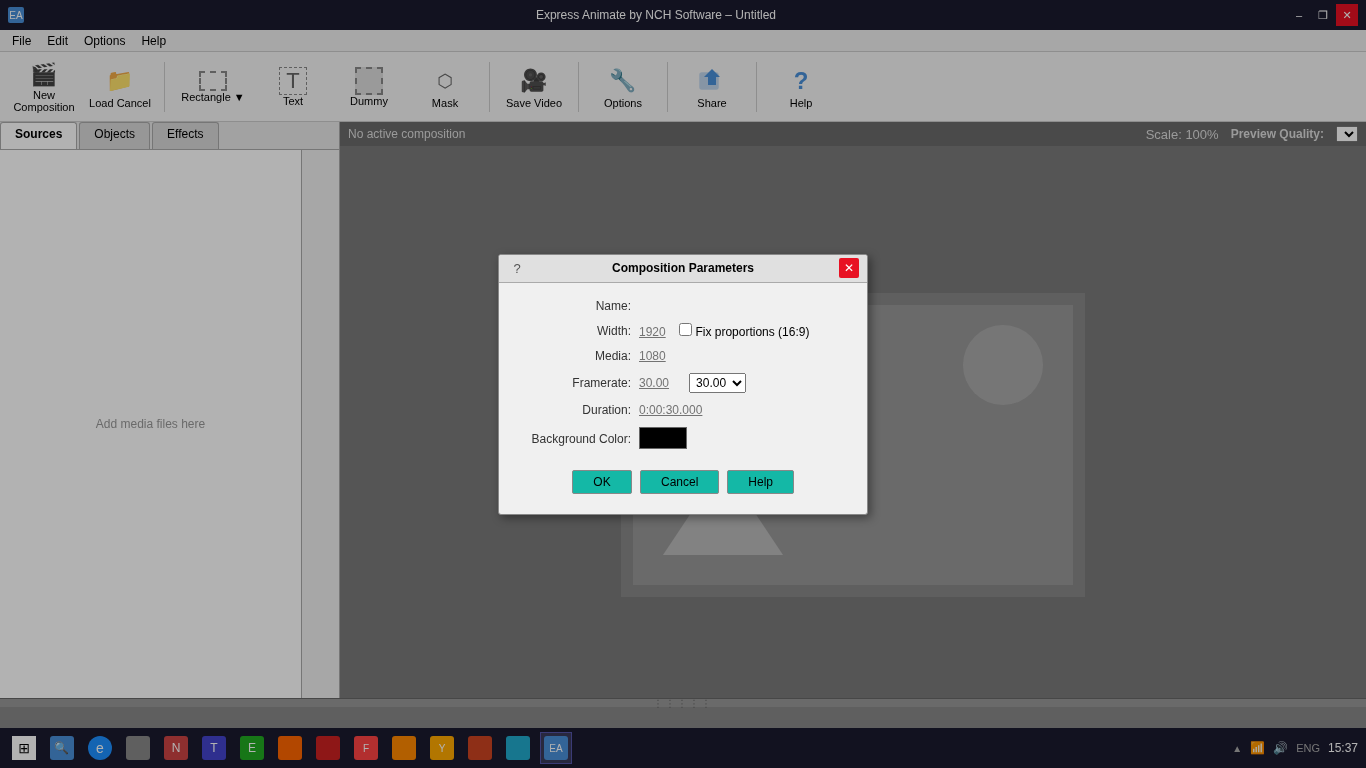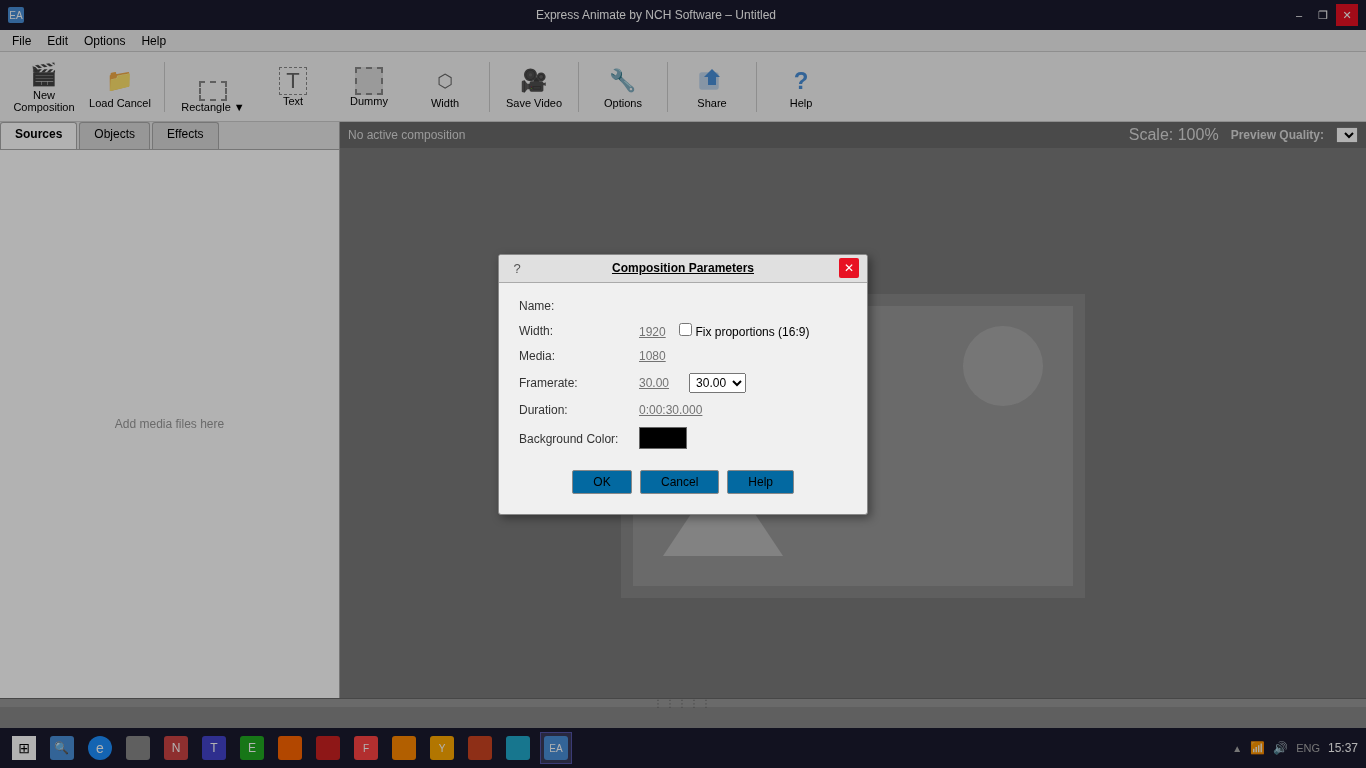--- a/index.html
+++ b/index.html
@@ -67,21 +67,21 @@
       border-bottom: none;
       background: #d8d8d8;
       font-size: 12px;
       margin-right: 2px;
       border-radius: 3px 3px 0 0;
     }
     .tab.active { background: #fff; font-weight: bold; }
 
     
     #left-panel {
-      width: 340px;
+      width: 302px;
       background: #fff;
       border-right: 1px solid #aaa;
       position: relative;
       flex-shrink: 0;
     }
     #left-panel .placeholder {
       color: #999; font-size: 12px; text-align: center;
       position: absolute; top: 50%; left: 50%; transform: translate(-50%, -50%);
     }
 
@@ -162,37 +162,37 @@
     }
     #dialog-titlebar {
       background: #e0e0e0;
       border-bottom: 1px solid #aaa;
       height: 28px;
       display: flex;
       align-items: center;
       padding: 0 8px;
       justify-content: space-between;
     }
-    #dialog-titlebar .title { font-size: 12px; font-weight: bold; flex: 1; text-align: center; text-decoration: underline; }
+    #dialog-titlebar .title { font-size: 12px; font-weight: bold; flex: 1; text-align: center; }
     #dialog-close {
       background: #e81123; color: #fff; border: none; width: 20px; height: 20px;
       cursor: pointer; font-size: 12px; display: flex; align-items: center; justify-content: center;
       border-radius: 2px;
     }
     #dialog-body {
       padding: 16px 20px;
     }
     .form-row {
       display: flex;
       align-items: center;
       margin-bottom: 10px;
     }
     .form-label {
       width: 120px;
-      text-align: left;
+      text-align: right;
       padding-right: 8px;
       font-size: 12px;
       color: #333;
     }
     .form-control {
       flex: 1;
     }
     .name-input {
       width: 100%;
       background: #b8d4ff;
@@ -225,21 +225,21 @@
     }
     .dialog-buttons {
       display: flex;
       justify-content: center;
       gap: 8px;
       padding: 8px 0 4px;
     }
     .dialog-btn {
       padding: 4px 20px;
       font-size: 12px;
-      background: #0369a1;
+      background: #14b8a6;
       border: 1px solid #888;
       border-radius: 2px;
       cursor: pointer;
       min-width: 60px;
     }
 
     .separator { width: 1px; height: 50px; background: #ccc; margin: 0 4px; }
   </style>
 </head>
 <body>
@@ -264,35 +264,35 @@
 <div id="toolbar">
   <div class="toolbar-btn">
     <div class="toolbar-icon">🎬</div>
     <span>New Composition</span>
   </div>
   <div class="toolbar-btn">
     <div class="toolbar-icon">📁</div>
     <span>Load Cancel</span>
   </div>
   <div class="separator"></div>
-  <div class="toolbar-btn" style="width:80px;justify-content:flex-end;">
+  <div class="toolbar-btn" style="width:80px;">
     <div class="toolbar-icon" style="font-size:18px;color:#666;border:2px dashed #888;width:28px;height:20px;display:flex;align-items:center;justify-content:center;"></div>
     <span>Rectangle ▼</span>
   </div>
   <div class="toolbar-btn">
     <div class="toolbar-icon" style="font-size:22px;color:#666;border:1px dashed #888;width:28px;height:28px;display:flex;align-items:center;justify-content:center;">T</div>
     <span>Text</span>
   </div>
   <div class="toolbar-btn">
     <div class="toolbar-icon" style="font-size:18px;color:#666;border:2px dashed #888;width:28px;height:28px;display:flex;align-items:center;justify-content:center;background:#ddd;"></div>
     <span>Dummy</span>
   </div>
   <div class="toolbar-btn">
     <div class="toolbar-icon" style="font-size:18px;color:#666;">⬡</div>
-    <span>Width</span>
+    <span>Mask</span>
   </div>
   <div class="separator"></div>
   <div class="toolbar-btn">
     <div class="toolbar-icon">🎥</div>
     <span>Save Video</span>
   </div>
   <div class="separator"></div>
   <div class="toolbar-btn">
     <div class="toolbar-icon">🔧</div>
     <span>Options</span>
@@ -325,21 +325,21 @@
     <div id="left-panel" style="flex:1;background:#fff;position:relative;">
       <div class="placeholder">Add media files here</div>
     </div>
   </div>
 
   <div id="canvas-area" style="flex:1;background:#7a7a7a;position:relative;display:flex;flex-direction:column;gap:45px;">
 
     <div style="display:flex;justify-content:space-between;align-items:center;padding:4px 8px;background:#6a6a6a;">
       <span style="color:#ddd;font-size:12px;">No active composition</span>
       <div style="display:flex;gap:12px;align-items:center;">
-        <span style="color:#ddd;font-size:16px;">Scale: <span style="color:#ddd;">100%</span></span>
+        <span style="color:#ddd;font-size:13px;">Scale: <span style="color:#ddd;">100%</span></span>
         <span style="color:#ddd;font-size:12px;font-weight:bold;">Preview Quality:</span>
         <select style="font-size:11px;"></select>
       </div>
     </div>
 
     <div style="flex:1;display:flex;align-items:center;justify-content:center;background:#7a7a7a;">
       <div style="background:#888;padding:12px;">
         <div style="width:440px;height:280px;background:#999;position:relative;overflow:hidden;">
           <div class="preview-shape-circle"></div>
           <div class="preview-shape-triangle"></div>

